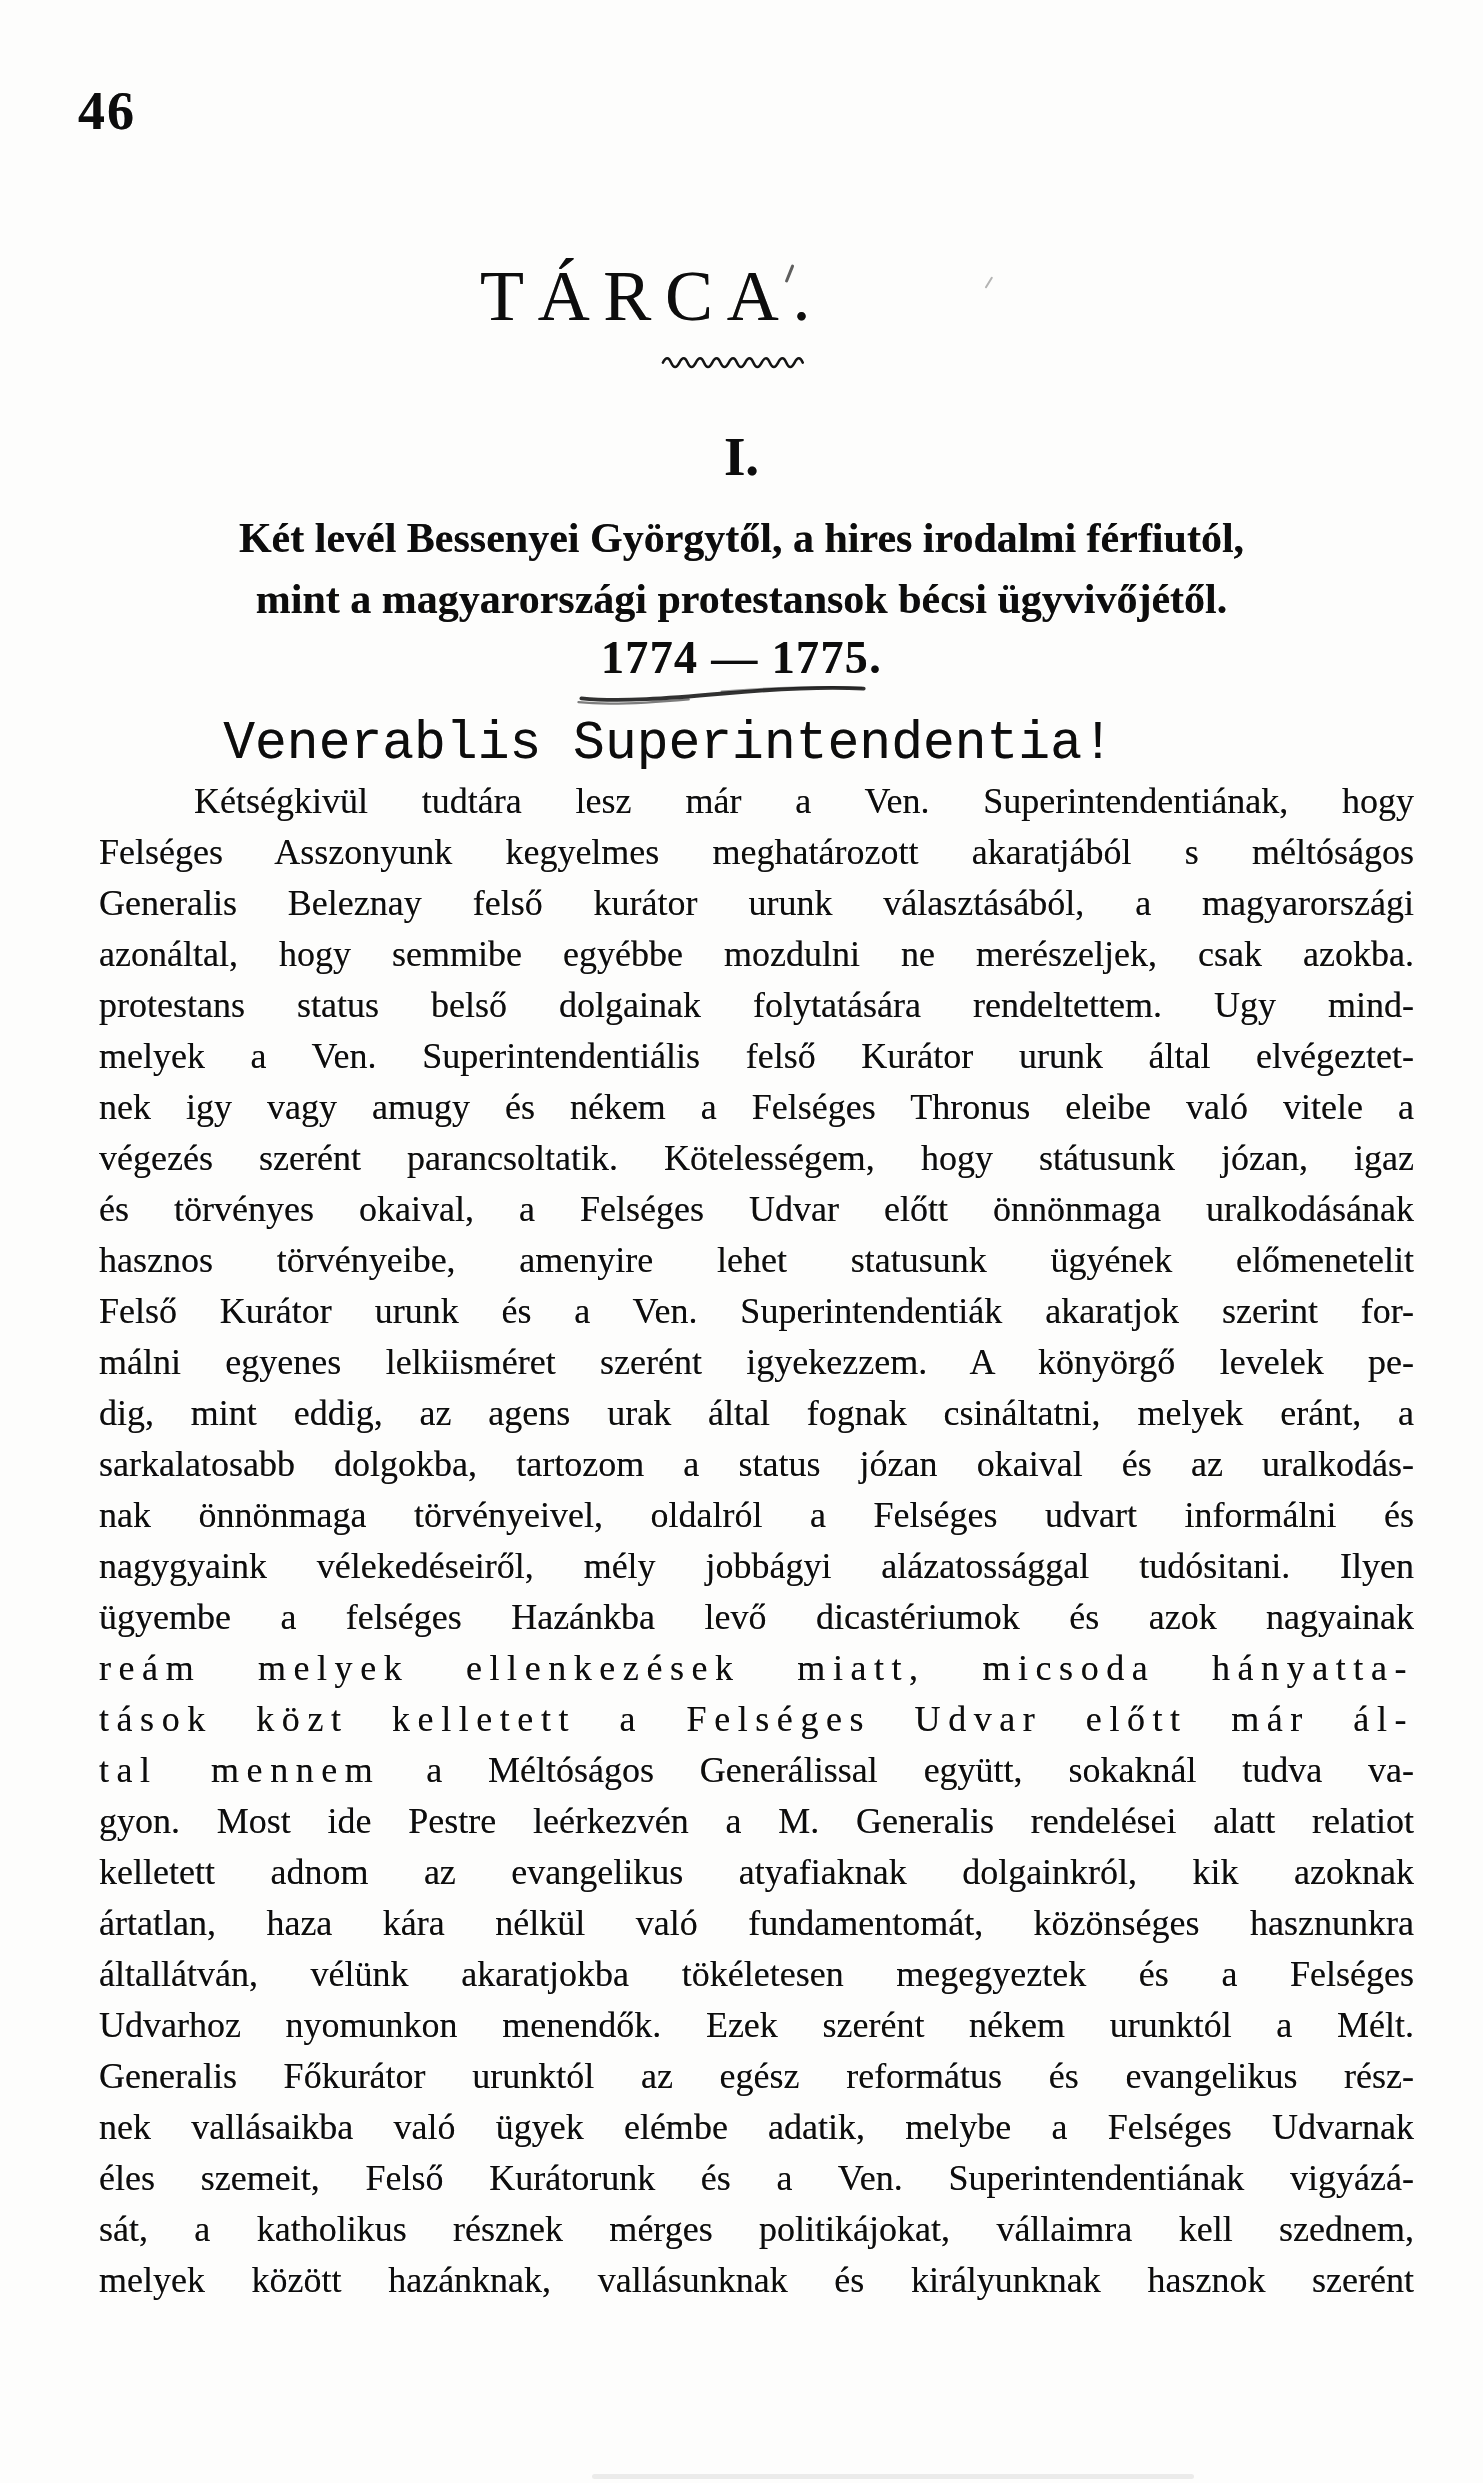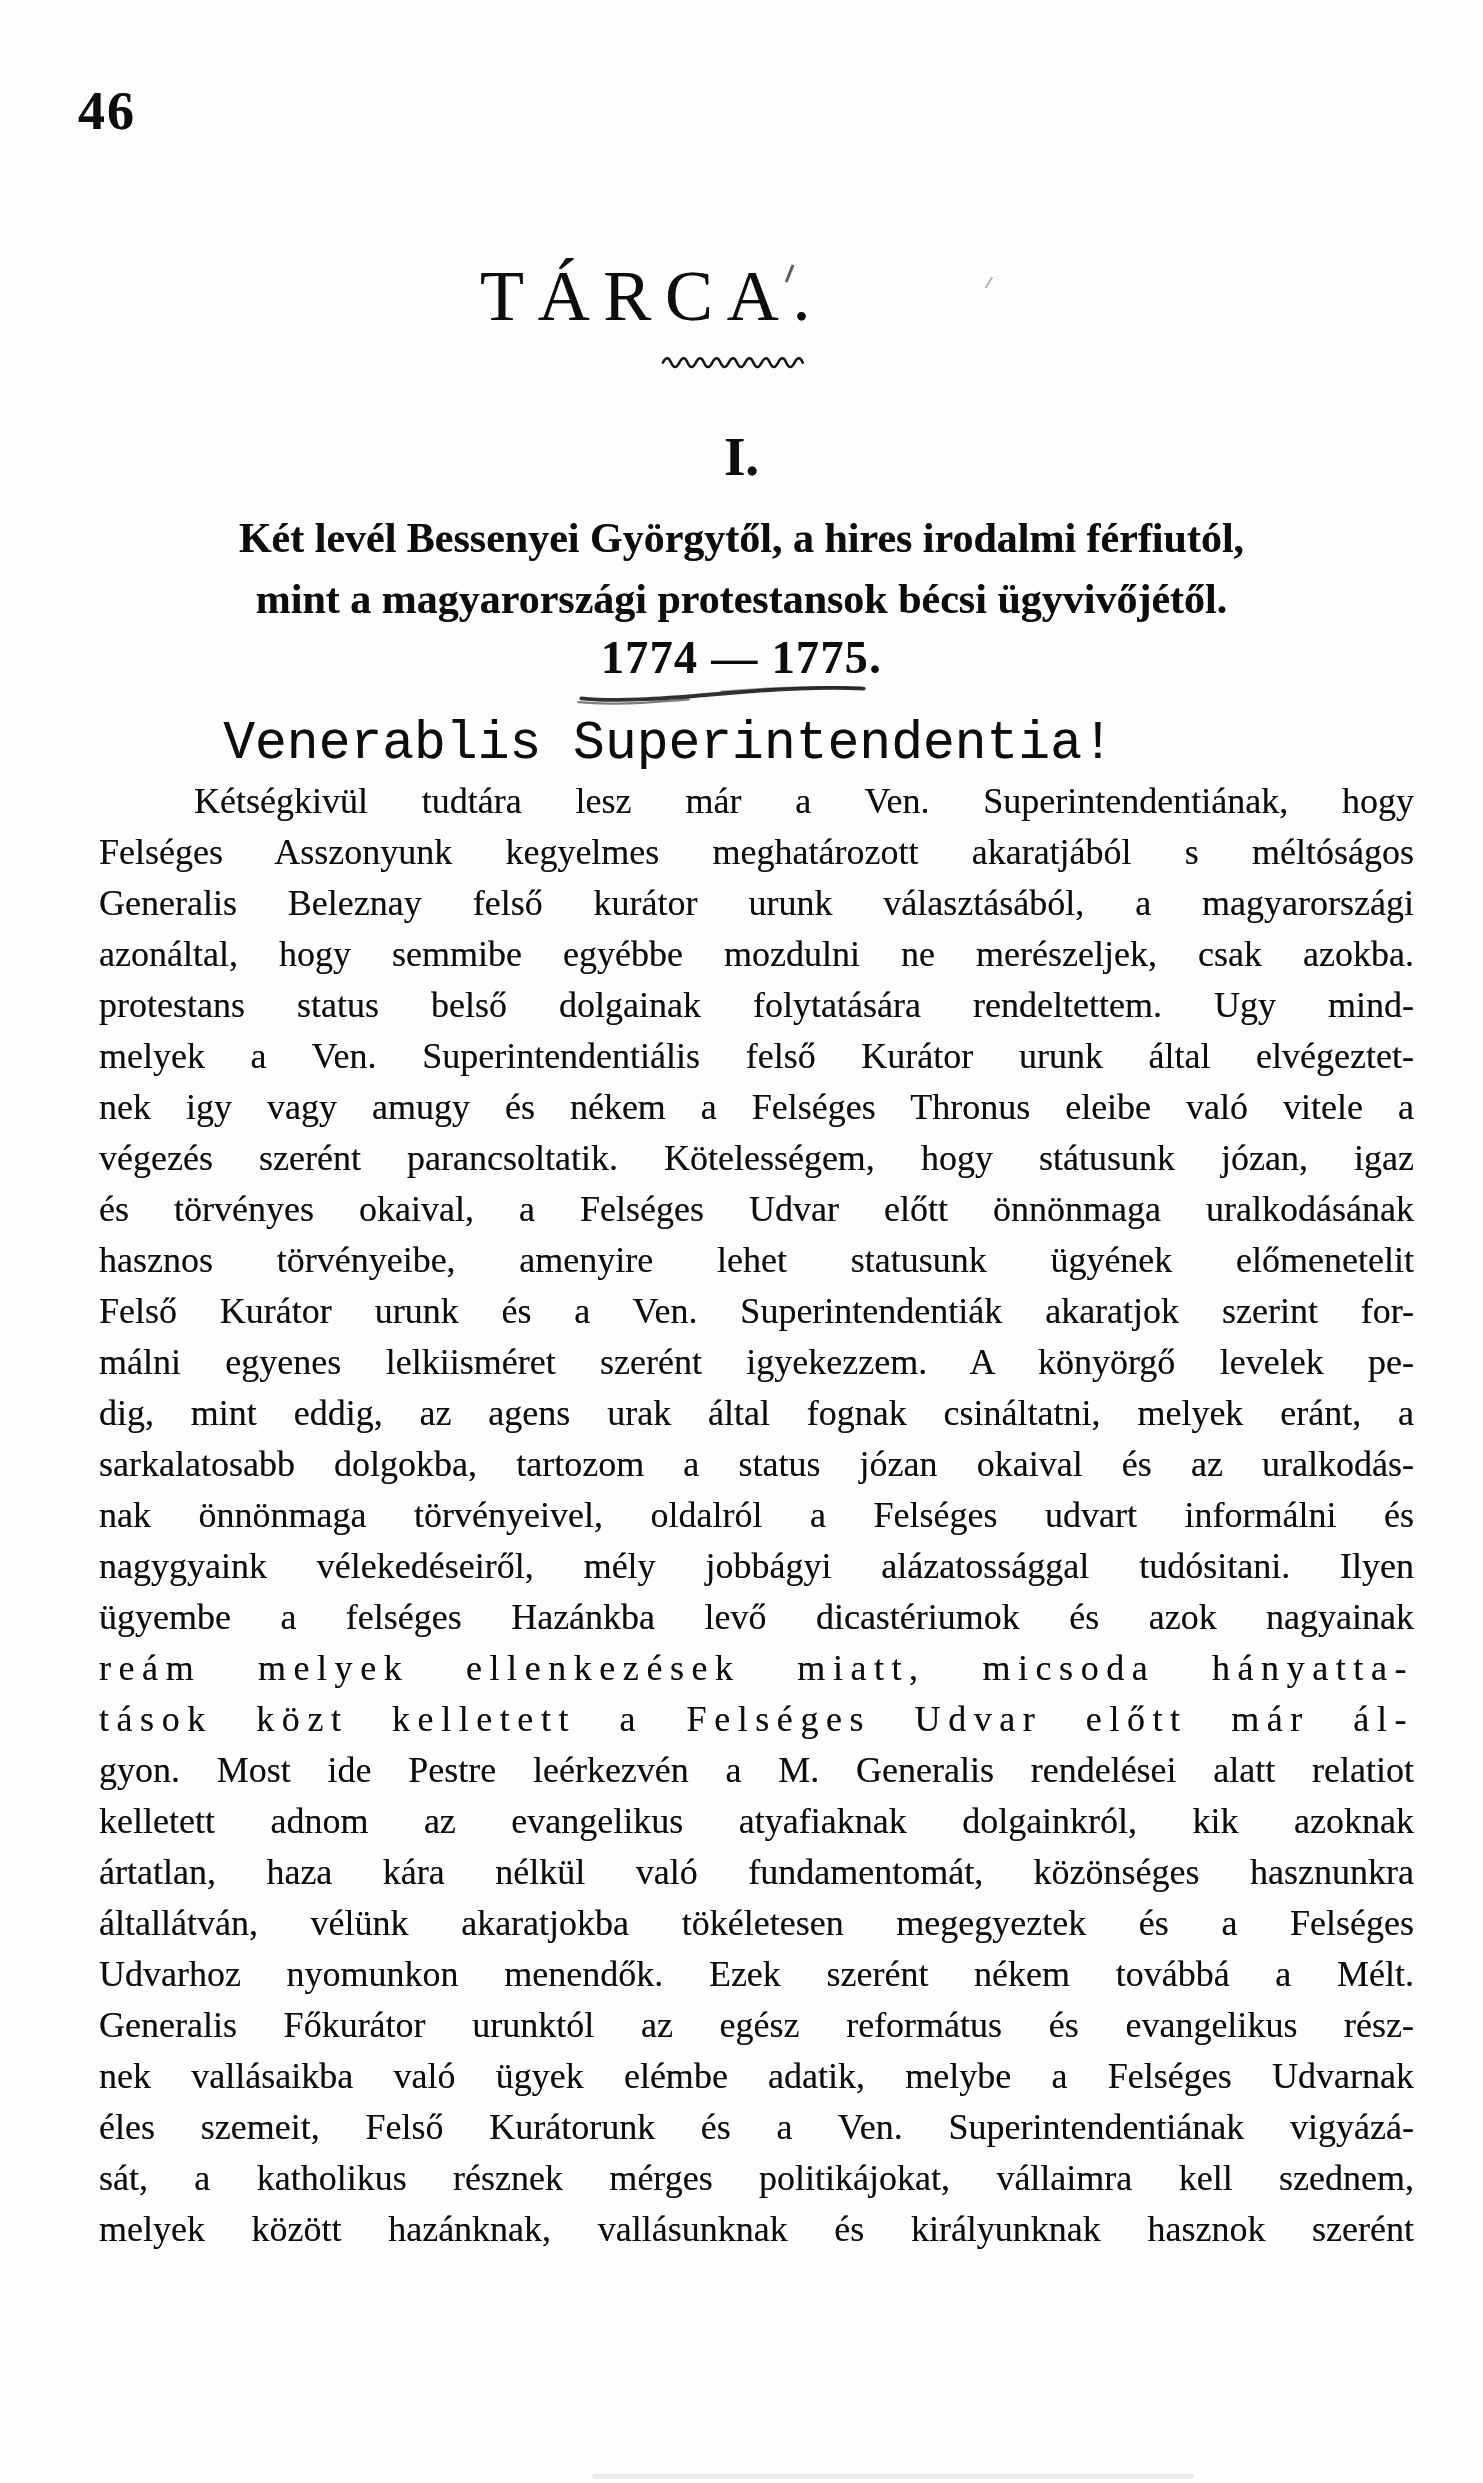--- a/index.html
+++ b/index.html
@@ -102,25 +102,26 @@
       <div class="body-line">hasznos törvényeibe, amenyire lehet statusunk ügyének előmenetelit</div>
       <div class="body-line">Felső Kurátor urunk és a Ven. Superintendentiák akaratjok szerint for-</div>
       <div class="body-line">málni egyenes lelkiisméret szerént igyekezzem. A könyörgő levelek pe-</div>
       <div class="body-line">dig, mint eddig, az agens urak által fognak csináltatni, melyek eránt, a</div>
       <div class="body-line">sarkalatosabb dolgokba, tartozom a status józan okaival és az uralkodás-</div>
       <div class="body-line">nak önnönmaga törvényeivel, oldalról a Felséges udvart informálni és</div>
       <div class="body-line">nagygyaink vélekedéseiről, mély jobbágyi alázatossággal tudósitani. Ilyen</div>
       <div class="body-line">ügyembe a felséges Hazánkba levő dicastériumok és azok nagyainak</div>
       <div class="body-line spaced">reám melyek ellenkezések miatt, micsoda hányatta-</div>
       <div class="body-line spaced">tások közt kelletett a Felséges Udvar előtt már ál-</div>
+      <div class="body-line"><span class="spaced">tal mennem</span> <span>a Méltóságos Generálissal együtt, sokaknál tudva va-</span></div>
       <div class="body-line">gyon. Most ide Pestre leérkezvén a M. Generalis rendelései alatt relatiot</div>
       <div class="body-line">kelletett adnom az evangelikus atyafiaknak dolgainkról, kik azoknak</div>
       <div class="body-line">ártatlan, haza kára nélkül való fundamentomát, közönséges hasznunkra</div>
       <div class="body-line">általlátván, vélünk akaratjokba tökéletesen megegyeztek és a Felséges</div>
-      <div class="body-line">Udvarhoz nyomunkon menendők. Ezek szerént nékem továbbá a Mélt.</div>
+      <div class="body-line">Udvarhoz nyomunkon menendők. Ezek szerént nékem urunktól a Mélt.</div>
       <div class="body-line">Generalis Főkurátor urunktól az egész református és evangelikus rész-</div>
       <div class="body-line">nek vallásaikba való ügyek elémbe adatik, melybe a Felséges Udvarnak</div>
       <div class="body-line">éles szemeit, Felső Kurátorunk és a Ven. Superintendentiának vigyázá-</div>
       <div class="body-line">sát, a katholikus résznek mérges politikájokat, vállaimra kell szednem,</div>
       <div class="body-line">melyek között hazánknak, vallásunknak és királyunknak hasznok szerént</div>
     </div>
 
   <div class="scan-edge"></div>
 </div>
 

